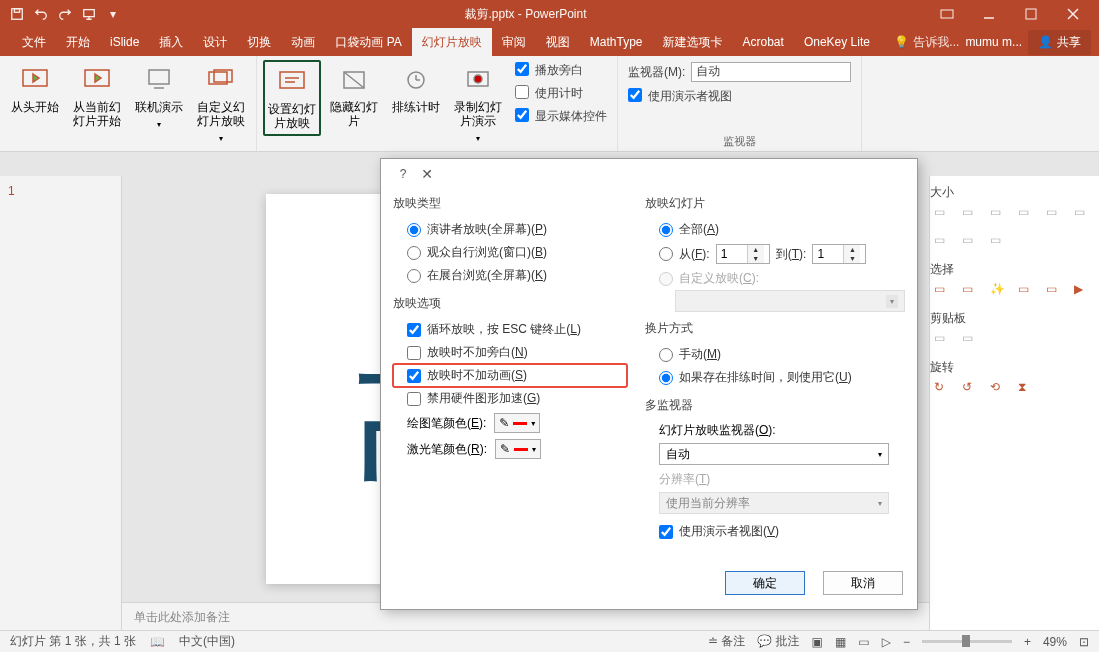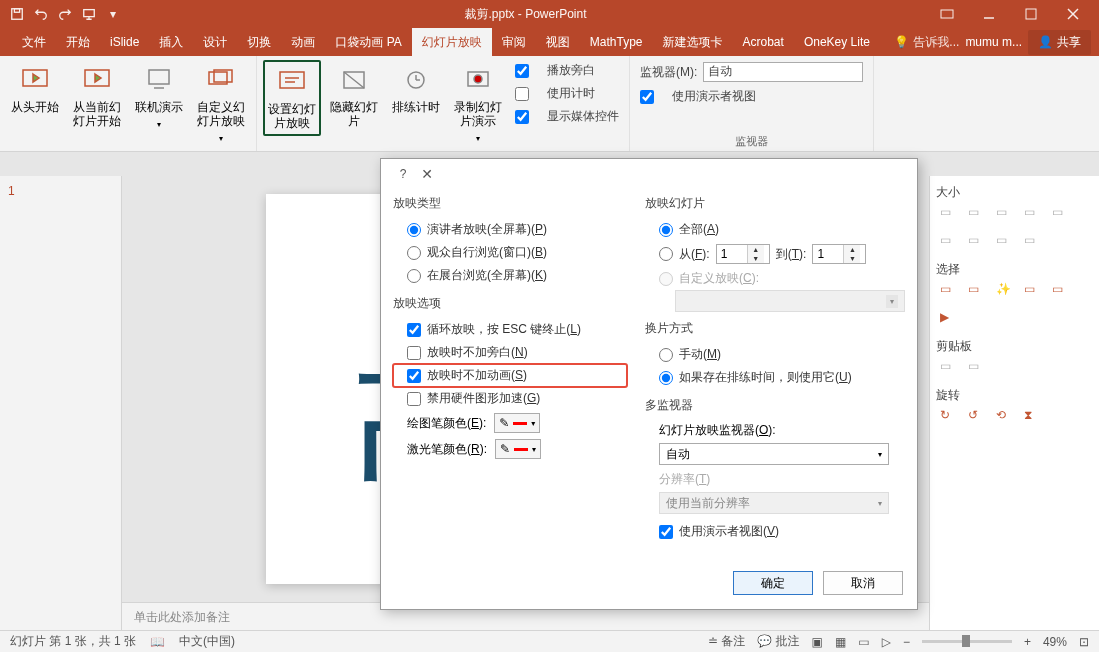--- a/index.html
+++ b/index.html
@@ -16,39 +16,39 @@
 .tab-right{margin-left:auto;display:flex;align-items:center;gap:6px;padding-right:8px}
 .tell-me{opacity:.85;display:flex;align-items:center;gap:4px}
 .share-btn{background:#a53f25;padding:4px 10px;border-radius:2px;display:flex;align-items:center;gap:4px}
 .ribbon{height:96px;background:#f3f3f3;border-bottom:1px solid #d4d4d4;display:flex}
 .rib-group{border-right:1px solid #e1e1e1;display:flex;flex-direction:column;padding:4px 6px 2px}
 .rib-group-content{flex:1;display:flex;align-items:flex-start;gap:4px}
 .rib-group-label{text-align:center;color:#666;font-size:11px;padding-top:2px}
 .big-btn{display:flex;flex-direction:column;align-items:center;justify-content:flex-start;width:58px;padding:4px 2px;gap:4px;text-align:center;line-height:14px;color:#000000}
 .big-btn.highlight{border:2px solid #14532d;border-radius:2px}
 .big-icon{width:32px;height:32px;display:flex;align-items:center;justify-content:center}
-.chk-row{display:flex;align-items:center;gap:18px;padding:2px 4px;color:#444}
+.chk-row{display:flex;align-items:flex-start;gap:6px;padding:2px 4px;color:#444}
 .chk-stack{display:flex;flex-direction:column;gap:2px}
 .mon-row{display:flex;align-items:center;gap:6px;padding:2px 4px;color:#444}
 .mon-select{width:160px;height:20px;border:1px solid #ababab;background:#fff;padding:0 4px;font-size:12px}
 .doc-area{position:absolute;top:152px;left:0;right:0;bottom:22px;display:flex;background:#e6e6e6}
 .doc-tabs{position:absolute;top:152px;left:0;right:0;height:24px;background:#f3f3f3;border-bottom:1px solid #d4d4d4;display:flex;align-items:center;padding-left:8px;gap:4px}
 .doc-tab{background:#fff;border:1px solid #d4d4d4;border-bottom:none;padding:3px 10px;display:flex;align-items:center;gap:6px;color:#444}
 .doc-close{color:#888;cursor:pointer}
 .add-tab{width:20px;height:20px;display:flex;align-items:center;justify-content:center;color:#888}
 .left-panel{width:122px;background:#f3f3f3;border-right:1px solid #d4d4d4;padding:8px;overflow:auto;margin-top:24px}
 .thumb-wrap{display:flex;gap:6px}
 .thumb-num{color:#b7472a;font-size:12px}
 .thumb{width:78px;height:44px;border:2px solid #d35230;background:#fff;display:flex;align-items:center;justify-content:center;font-size:10px;color:#1b4d6b}
 .center-panel{flex:1;display:flex;flex-direction:column;margin-top:24px}
 .slide-area{flex:1;display:flex;align-items:center;justify-content:center;background:#e6e6e6;position:relative;overflow:hidden}
 .slide{width:520px;height:390px;background:#fff;box-shadow:0 2px 10px rgba(0,0,0,.2);position:relative}
 .slide-char{position:absolute;left:90px;top:150px;font-size:120px;font-family:"KaiTi","STKaiti",serif;color:#1b4d6b;font-weight:bold}
 .notes-bar{height:28px;border-top:1px solid #d4d4d4;background:#f3f3f3;padding:6px 12px;color:#888}
-.right-panel{width:170px;background:#fff;border-left:1px solid #d4d4d4;margin-top:24px;padding:8px 6px;overflow:hidden}
+.right-panel{width:170px;background:#fff;border-left:1px solid #d4d4d4;margin-top:24px;padding:8px 0;overflow:hidden}
 .rp-section{margin-bottom:10px}
 .rp-label{color:#444;font-size:12px;margin-bottom:4px}
 .rp-icons{display:flex;flex-wrap:wrap;gap:10px;padding-left:4px}
 .rp-icon{width:18px;height:18px;color:#aaa}
 .status-bar{position:absolute;bottom:0;left:0;right:0;height:22px;background:#f3f3f3;border-top:1px solid #d4d4d4;display:flex;align-items:center;padding:0 10px;color:#555;font-size:11px;gap:14px}
 .status-right{margin-left:auto;display:flex;align-items:center;gap:12px}
 .zoom-slider{width:90px;height:3px;background:#ccc;position:relative}
 .zoom-handle{position:absolute;width:8px;height:12px;background:#888;top:-5px;left:40px}
 
 .dialog{position:absolute;left:380px;top:158px;width:538px;background:#fff;border:1px solid #999;box-shadow:3px 3px 12px rgba(0,0,0,.25)}
@@ -66,21 +66,21 @@
 .color-row{display:flex;align-items:center;gap:8px;padding:3px 14px}
 .color-btn{width:46px;height:20px;border:1px solid #ababab;background:#f5f5f5;display:flex;align-items:center;padding:0 4px;gap:4px}
 .color-swatch{width:14px;height:3px;background:#ff0000}
 .pen-icon{font-size:12px}
 .spin{width:54px;height:20px;border:1px solid #ababab;background:#fff;display:inline-flex;align-items:center}
 .spin input{width:30px;border:none;background:transparent;padding:0 4px;font-size:12px}
 .spin-btns{display:flex;flex-direction:column;border-left:1px solid #ccc}
 .spin-btn{height:9px;width:16px;display:flex;align-items:center;justify-content:center;font-size:7px;background:#f5f5f5}
 .sel{width:230px;height:22px;border:1px solid #ababab;background:#fff;display:flex;align-items:center;padding:0 6px;justify-content:space-between}
 .sel.disabled{background:#f0f0f0;color:#888;border-color:#ddd}
-.dlg-buttons{display:flex;justify-content:flex-end;gap:10px;padding:10px 14px 14px}
+.dlg-buttons{display:flex;justify-content:flex-end;gap:18px;padding:10px 14px 14px}
 .dlg-btn{width:80px;height:24px;border:1px solid #ababab;background:#fdfdfd;display:flex;align-items:center;justify-content:center;cursor:pointer}
 .dlg-btn.primary{border:1px solid #2d76c8;background:#eaf3fc}
 .u{text-decoration:underline}
 .grp-indent{padding-left:30px;color:#888}
 </style>
 </head>
 <body>
 
 <div class="title-bar">
   <div class="qat">

